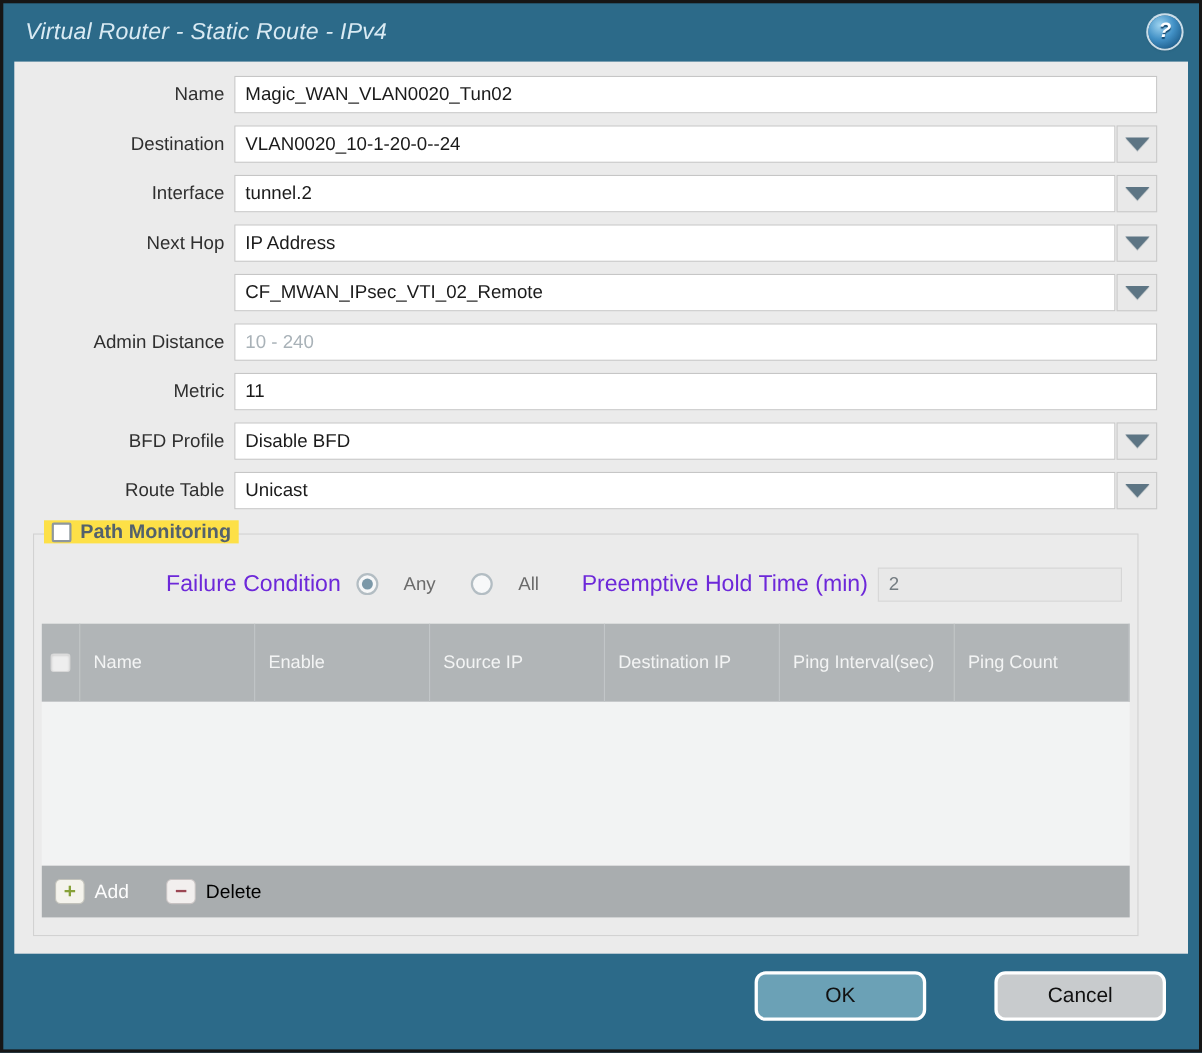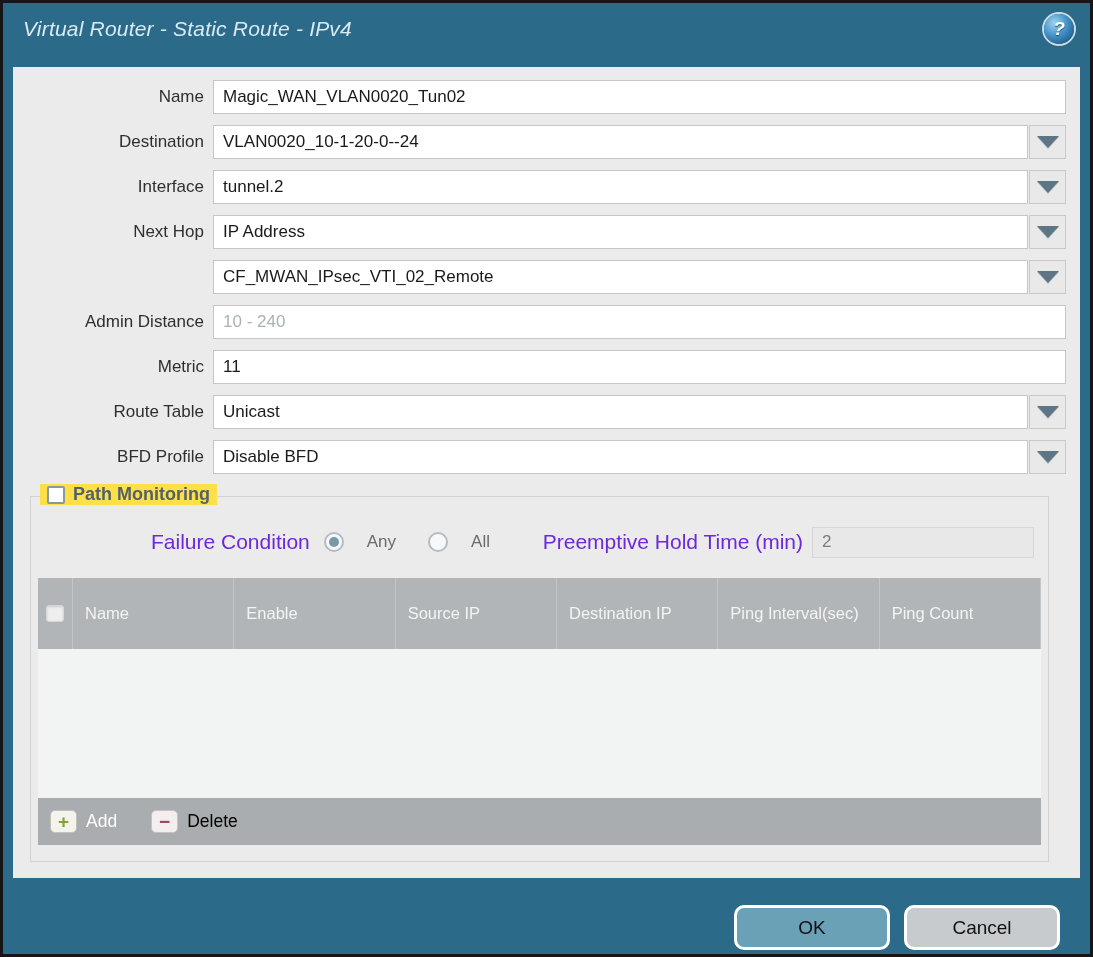--- a/index.html
+++ b/index.html
@@ -29,24 +29,24 @@
     width: 30px; height: 30px; border-radius: 50%;
     background: radial-gradient(circle at 35% 30%, #9fd4f0, #4291c6 45%, #15527f 90%);
     box-shadow: 0 0 0 2px rgba(230,242,250,0.85), 0 1px 3px rgba(0,0,0,0.4);
     display: flex; align-items: center; justify-content: center;
     color: #ffffff; font-size: 19px; font-weight: bold;
     cursor: pointer; text-shadow: 0 1px 1px #144a72;
   }
 
   
   .content {
-    margin: 12px 10px;
+    margin: 1px 10px;
     height: 811px;
     background: #ebebeb;
-    padding: 13px 14px 0 0;
+    padding: 13px 28px 0 0;
     overflow: hidden;
   }
 
   .form-row {
     display: flex; align-items: center;
     margin-bottom: 11px;
   }
   .form-row .lbl {
     width: 200px; text-align: right;
     color: #2f2f2f; font-size: 17px;
@@ -162,21 +162,21 @@
     display: flex; justify-content: flex-end; align-items: flex-start;
     padding: 15px 30px 0 0; gap: 14px;
   }
   .btn {
     width: 156px; height: 45px;
     border: 3px solid #ffffff; border-radius: 10px;
     font-family: inherit; font-size: 19px; color: #111111;
     cursor: pointer;
   }
   .btn-ok { background: #6ba1b6; }
-  .btn-cancel { background: #c8cbcd; }
+  .btn-cancel { background: #c8cbcd; margin-left: 48px; }
 </style>
 </head>
 <body>
 
 <div class="window">
 
   <div class="titlebar">
     <span class="title">Virtual Router - Static Route - IPv4</span>
     <span class="help-btn">?</span>
   </div>
@@ -238,33 +238,33 @@
     </div>
 
     <div class="form-row">
       <span class="lbl">Metric</span>
       <div class="field-wrap">
         <input class="txt" type="text" value="11" style="">
       </div>
     </div>
 
     <div class="form-row">
+      <span class="lbl">BFD Profile</span>
+      <div class="field-wrap">
+        <input class="txt" type="text" value="Disable BFD" style="">
+        <span class="dd-btn">
+          <span class="dd-arrow"></span>
+        </span>
+      </div>
+    </div>
+
+    <div class="form-row">
       <span class="lbl">Route Table</span>
       <div class="field-wrap">
         <input class="txt" type="text" value="Unicast" style="">
-        <span class="dd-btn">
-          <span class="dd-arrow"></span>
-        </span>
-      </div>
-    </div>
-
-    <div class="form-row">
-      <span class="lbl">BFD Profile</span>
-      <div class="field-wrap">
-        <input class="txt" type="text" value="Disable BFD" style="">
         <span class="dd-btn">
           <span class="dd-arrow"></span>
         </span>
       </div>
     </div>
 
     <div class="groupbox">
       <div class="groupbox-legend">
         <span class="gb-checkbox"></span>
         <span class="gb-title">Path Monitoring</span>

